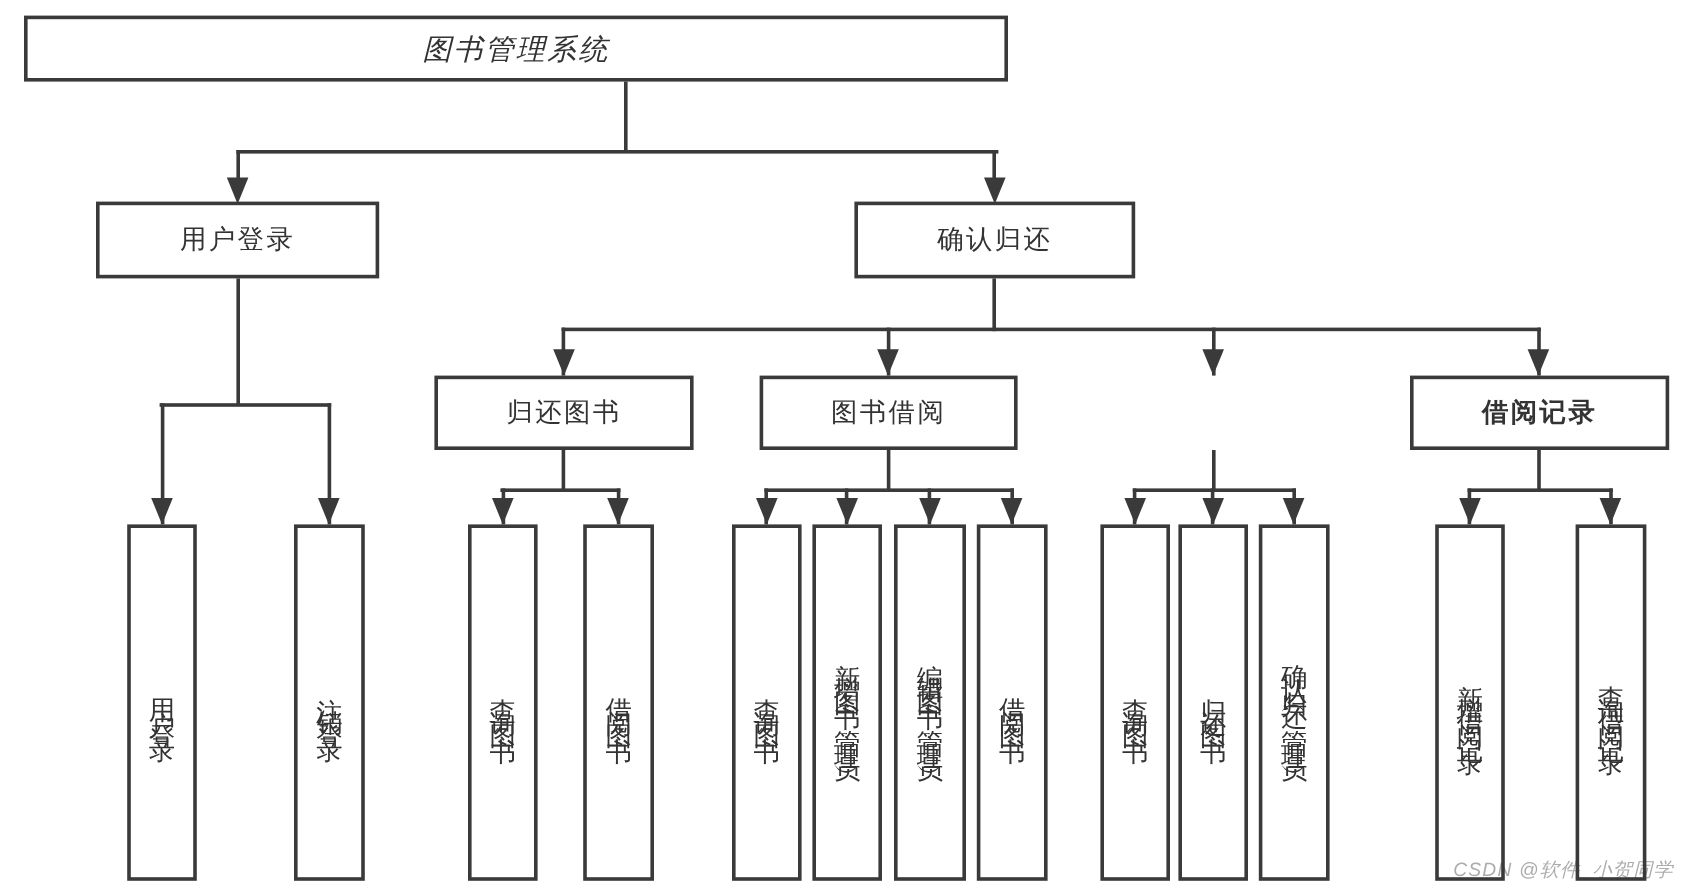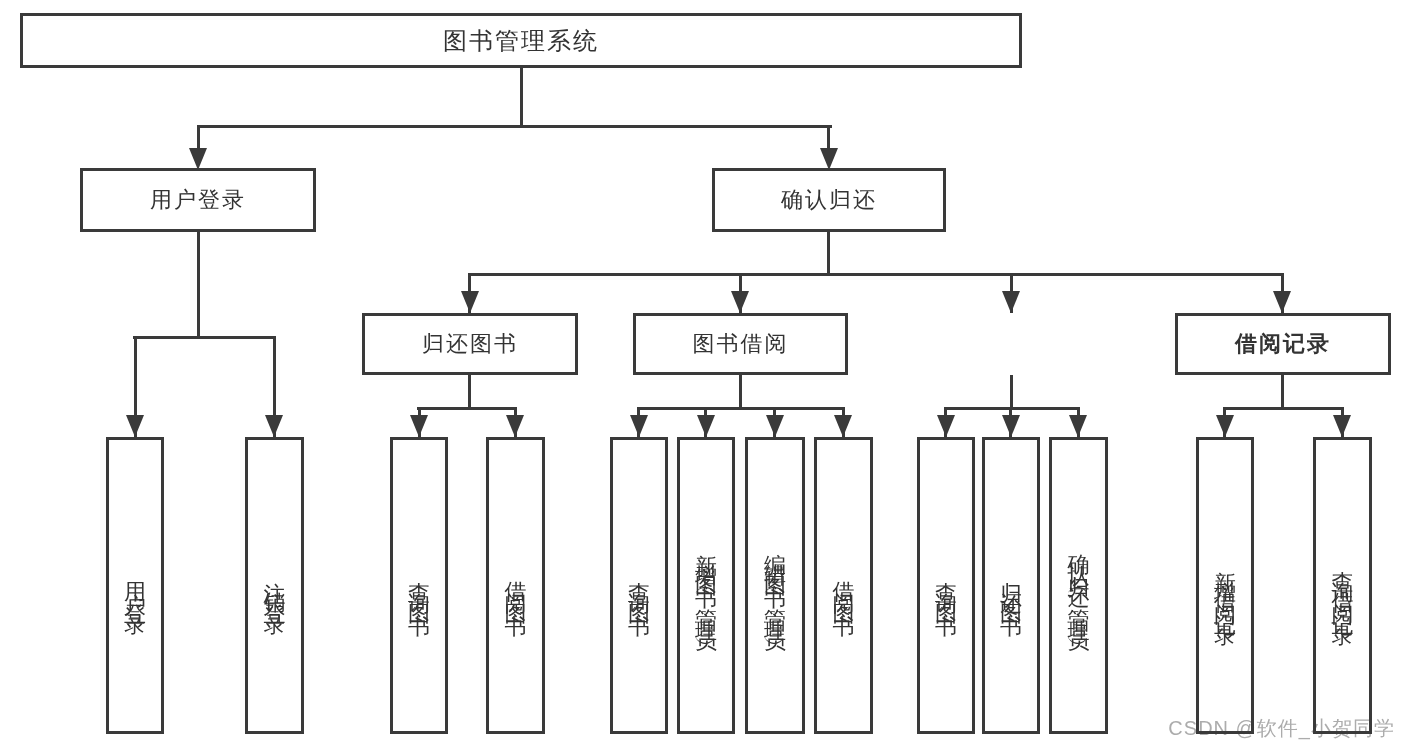--- a/index.html
+++ b/index.html
@@ -18,22 +18,22 @@
     font-size:22px;letter-spacing:0.5em;color:#333333;line-height:1;
   }
   .hline{position:absolute;height:3px;background:#3a3a3a;}
   .vline{position:absolute;width:3px;background:#3a3a3a;}
   .arrow{
     position:absolute;width:0;height:0;
     border-left:9px solid transparent;border-right:9px solid transparent;
     border-top:22px solid #3a3a3a;
   }
   .watermark{
-    position:absolute;top:715px;right:10px;font-size:20px;color:#acacac;
-    letter-spacing:1px;white-space:nowrap;z-index:0;
+    position:absolute;top:715px;right:10px;font-size:16px;color:#acacac;
+    letter-spacing:1px;white-space:nowrap;z-index:0;font-style:italic;
   }
 </style>
 </head>
 <body>
 
 <div id="stage">
 
   <div class="watermark">CSDN @软件_小贺同学</div>
 
   <div>
@@ -91,21 +91,21 @@
     <div class="arrow" style="left:1069px;top:415px;"></div>
 
     <div class="vline" style="left:1281px;top:375px;height:34px;"></div>
     <div class="hline" style="left:1223px;top:407px;width:121px;"></div>
     <div class="vline" style="left:1223px;top:407px;height:30px;"></div>
     <div class="arrow" style="left:1216px;top:415px;"></div>
     <div class="vline" style="left:1341px;top:407px;height:30px;"></div>
     <div class="arrow" style="left:1333px;top:415px;"></div>
   </div>
 
-  <div class="box h title" style="left:20px;top:13px;width:1002px;height:55px;">
+  <div class="box h title" style="left:20px;top:13px;width:820px;height:55px;font-style:italic;">
     <span>图书管理系统</span>
   </div>
 
   <div class="box h" style="left:80px;top:168px;width:236px;height:64px;">
     <span>用户登录</span>
   </div>
   <div class="box h" style="left:712px;top:168px;width:234px;height:64px;">
     <span>确认归还</span>
   </div>
 

